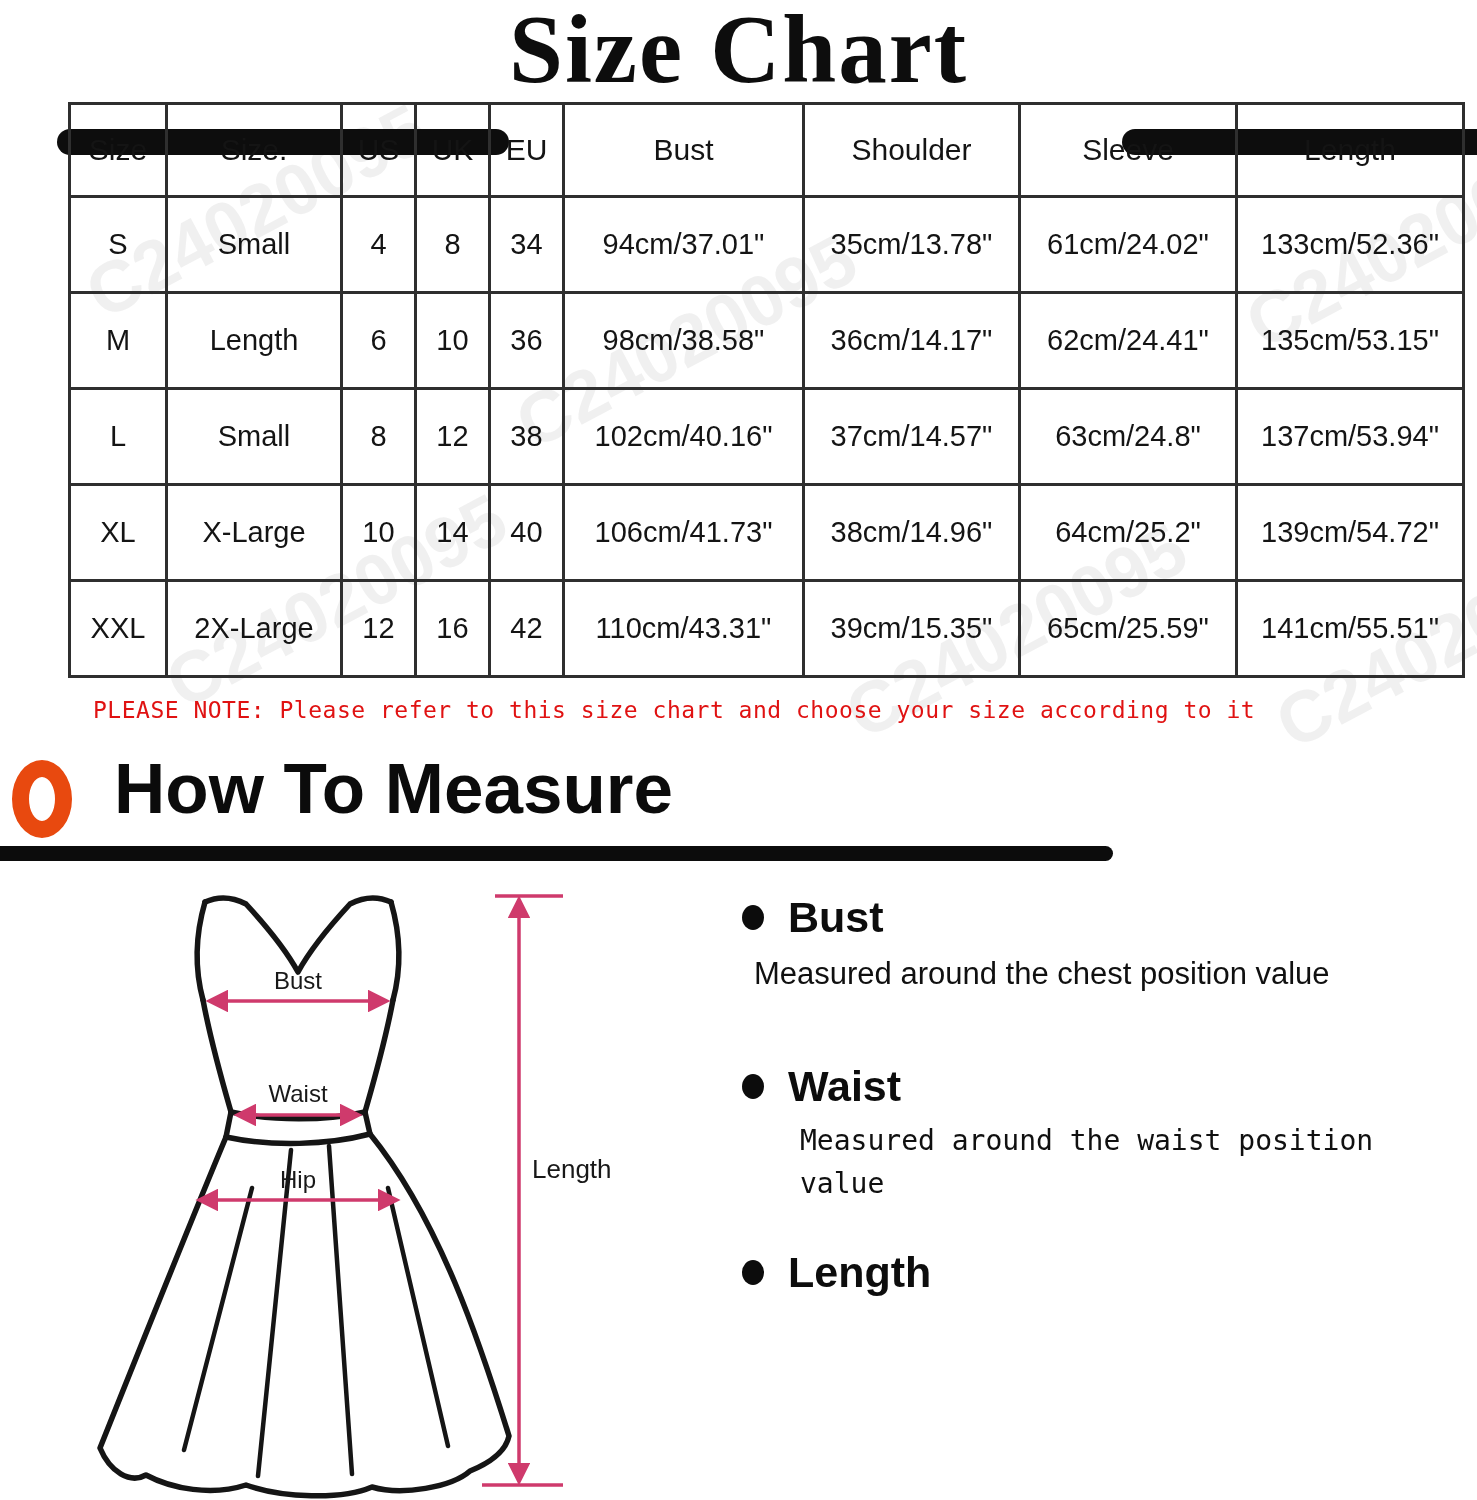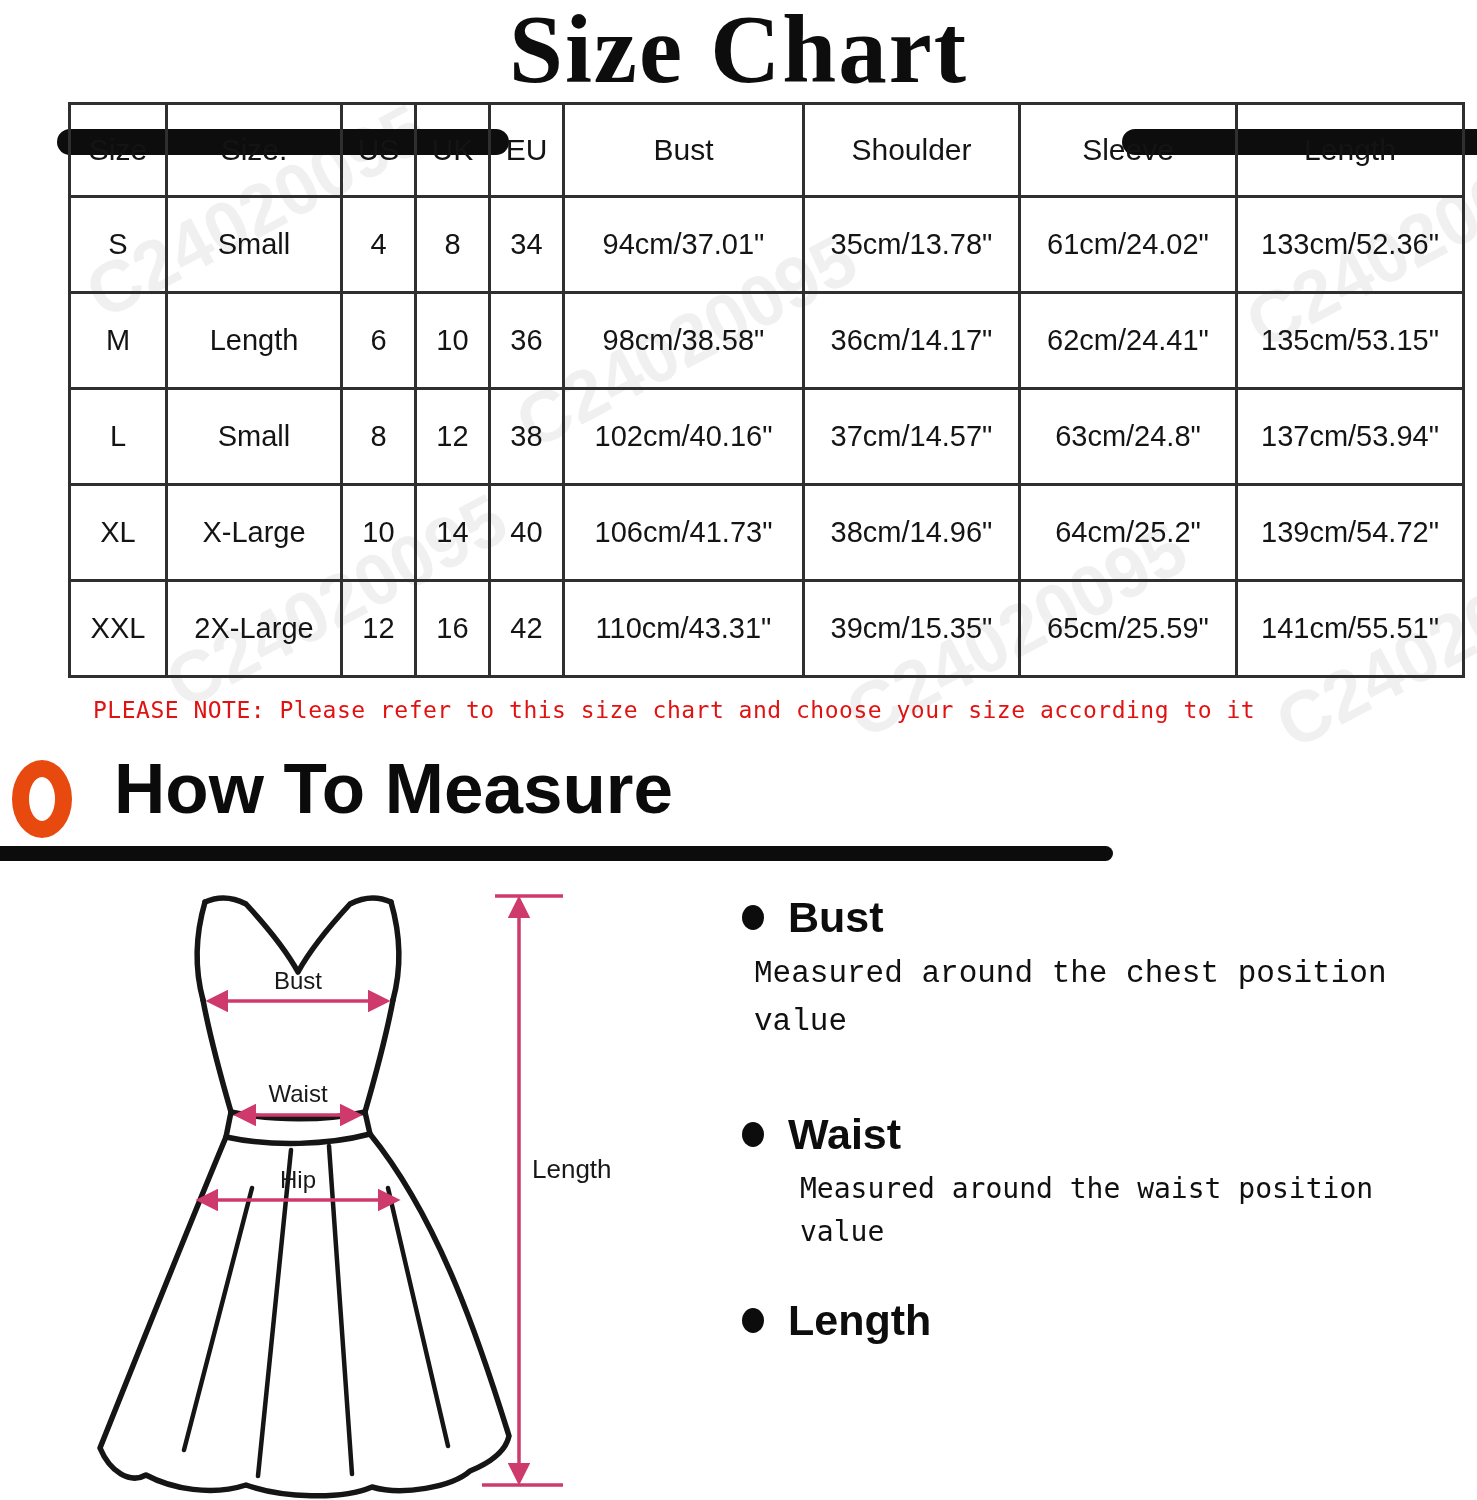--- a/index.html
+++ b/index.html
@@ -53,21 +53,21 @@
   }
   
   .dress-svg{position:absolute;left:60px;top:888px;}
   
   .measure-col{position:absolute;left:742px;top:893px;width:700px;}
   .m-section{margin:0;}
   .m-head{display:flex;align-items:center;gap:24px;}
   .m-bullet{width:22px;height:25px;border-radius:50%;background:#0c0c0c;flex:0 0 auto;}
   .m-title{font-size:43px;font-weight:bold;color:#0d0d0d;}
   .m-desc{margin-left:58px;margin-top:8px;font-size:31px;color:#101010;line-height:1.55;}
-  .font-serif{font-family:Liberation Mono, monospace;margin-left:12px;}
+  .font-serif{font-family:Liberation Sans, sans-serif;margin-left:12px;}
   .font-mono{font-family:"DejaVu Sans Mono",monospace;font-size:28px;}
   .m-desc.len{max-width:615px;}
   .gap1{height:64px;}
   .gap2{height:42px;}
 </style>
 </head>
 <body>
 
 <div class="watermark" style="left:70px;top:170px;">C24020095</div>
 <div class="watermark" style="left:500px;top:300px;">C24020095</div>

